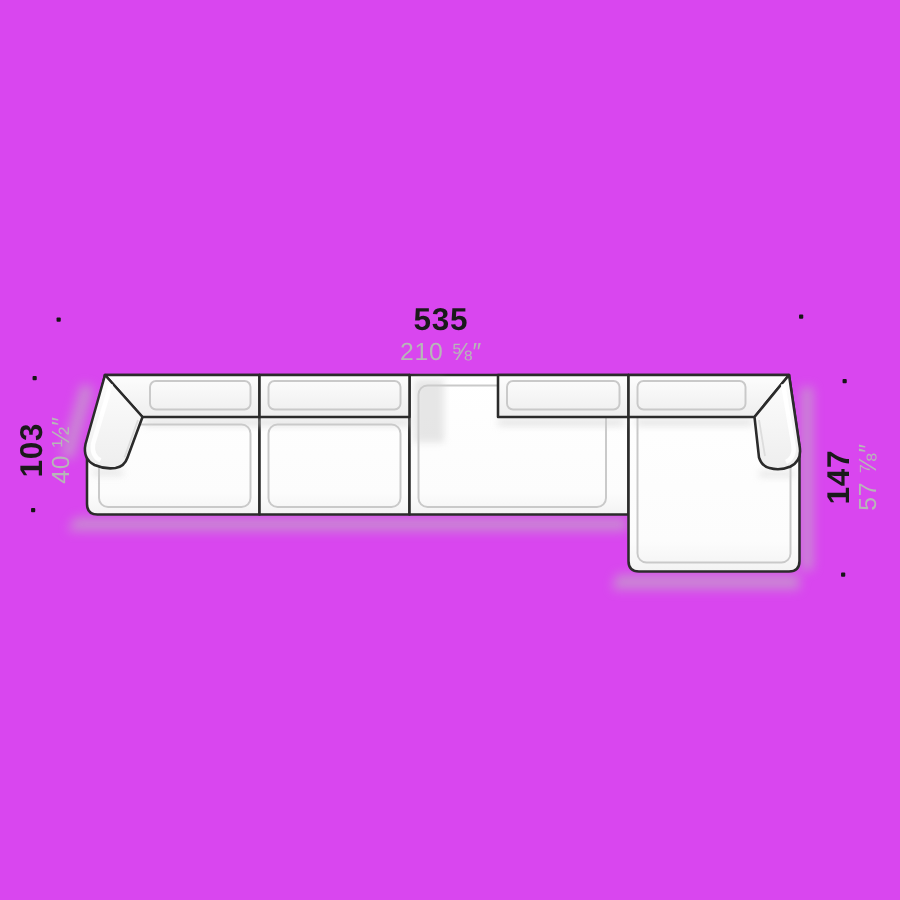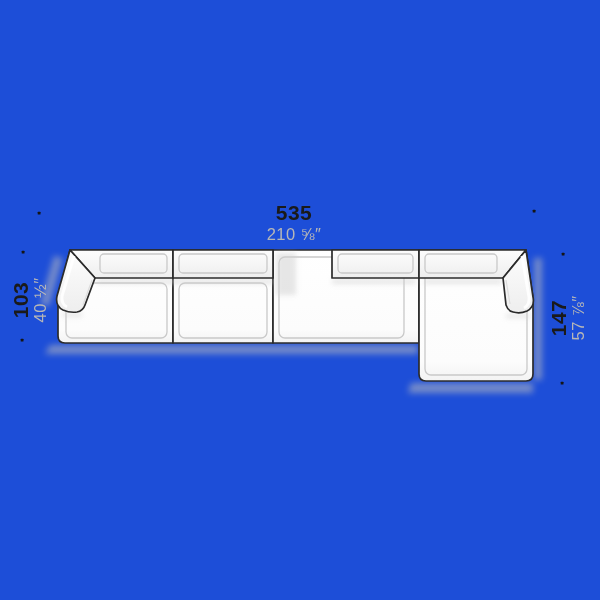--- a/index.html
+++ b/index.html
@@ -8,21 +8,21 @@
     width: 600px;
     height: 600px;
     background: #ffffff;
     overflow: hidden;
     font-family: "Liberation Sans", sans-serif;
   }
   .stage {
     position: relative;
     width: 600px;
     height: 600px;
-    background: #1d4ed8;
+    background: #d946ef;
   }
   svg { display: block; }
   .outline {
     stroke: #2b2b2b;
     stroke-width: 1.7;
     stroke-linejoin: round;
   }
   .inset {
     fill: none;
     stroke: #c9c9c9;

